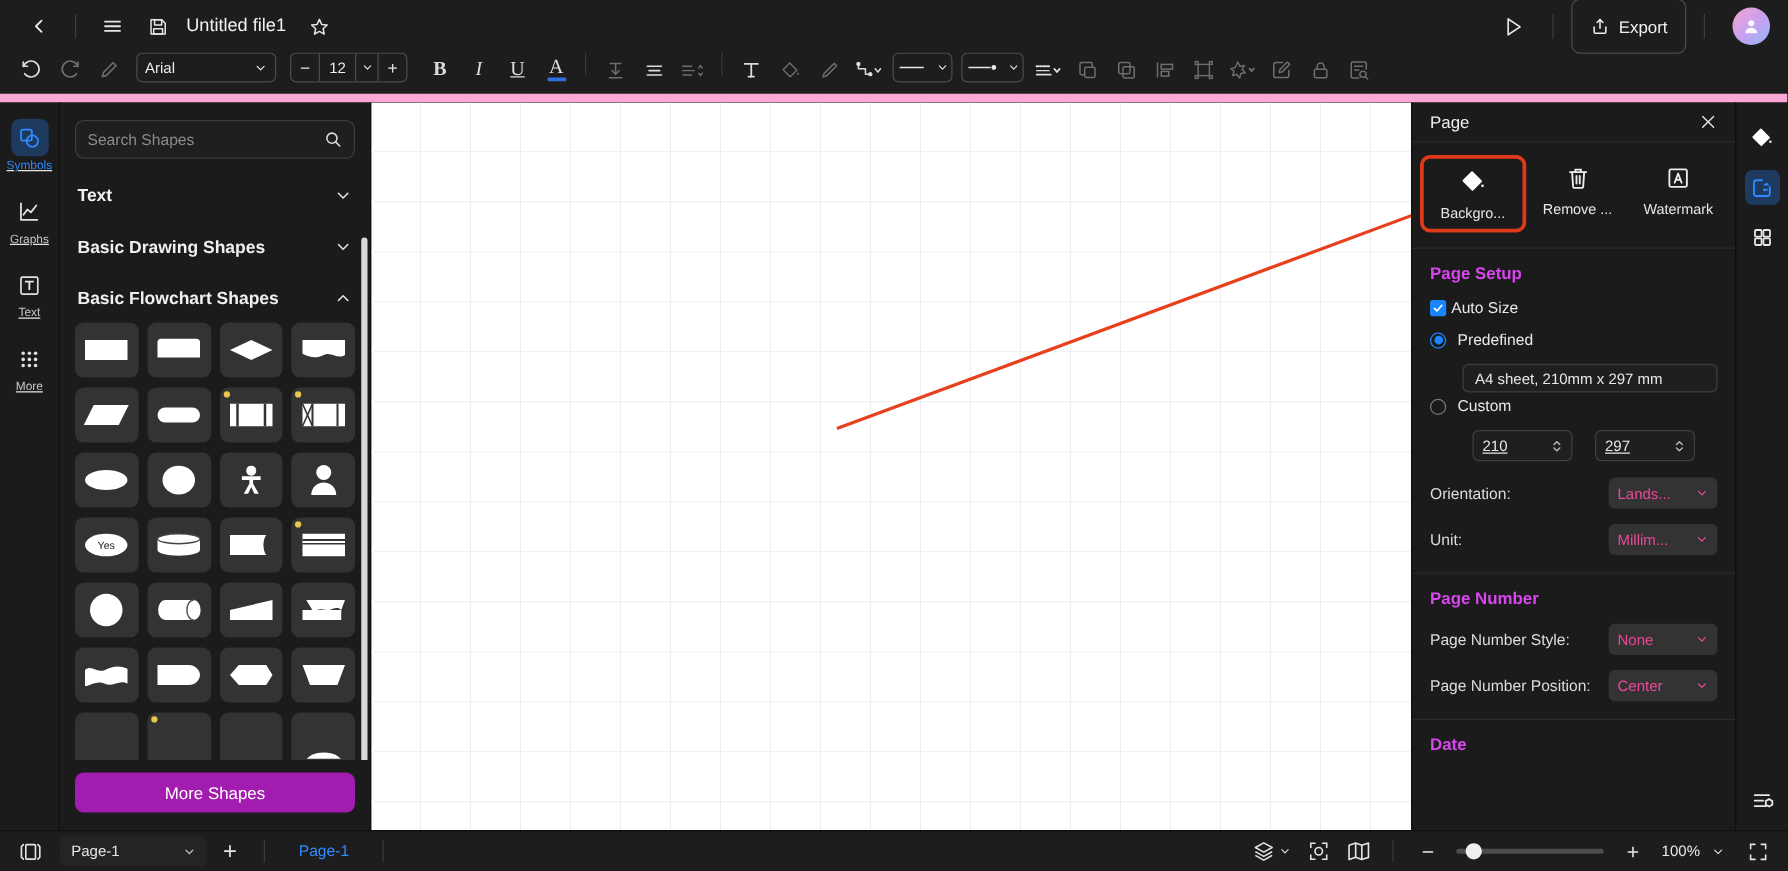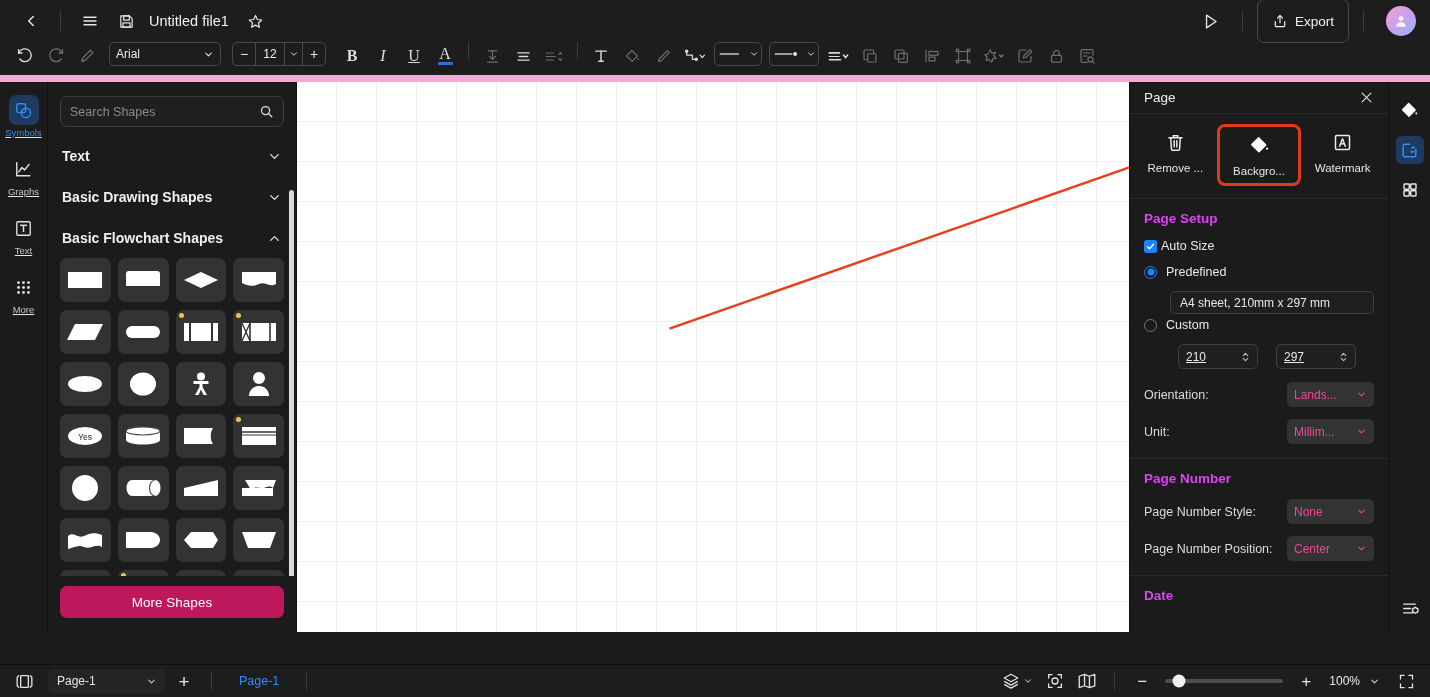--- a/index.html
+++ b/index.html
@@ -128,21 +128,21 @@
     display: flex; align-items: center; justify-content: center; cursor: pointer;
     overflow: hidden;
   }
   .dot { position: absolute; top: 3px; left: 3px; width: 5px; height: 5px; border-radius: 50%; background: #e8c84a; }
   .panel-scrollbar {
     position: absolute; right: 2px; top: 55px; width: 5px; height: 430px;
     background: #d8d8d8; border-radius: 3px;
   }
   .more-shapes-wrap { padding: 10px 12px 14px; }
   .more-shapes {
-    width: 100%; height: 32px; background: #be185d; border: none; border-radius: 7px;
+    width: 100%; height: 32px; background: #a21caf; border: none; border-radius: 7px;
     color: #fff; font-size: 13.5px; cursor: pointer; font-family: "Liberation Sans", sans-serif;
   }
 
   
   .canvas-area { flex: 1; position: relative; background: #1b1b1b; overflow: hidden; min-width: 0; }
   .canvas-sheet {
     position: absolute; left: 0; top: 0; right: 0; bottom: 0;
     background-color: #ffffff;
     background-image:
       linear-gradient(to right, #eeeeee 1px, transparent 1px),
@@ -219,21 +219,21 @@
   .fr-ico {
     width: 28px; height: 28px; display: flex; align-items: center; justify-content: center;
     border-radius: 6px; cursor: pointer; color: #e8e8e8;
   }
   .fr-ico.active { background: #1e3a5f; color: #2f8bff; }
   .fr-bottom { position: absolute; bottom: 10px; left: 7px; }
 
   
   .statusbar {
     height: 33px; background: #1d1d1d; display: flex; align-items: center;
-    padding: 0 10px; flex: 0 0 33px; border-top: 1px solid #101010; gap: 4px; margin-top: 32px;
+    padding: 0 10px; flex: 0 0 33px; border-top: 1px solid #101010; gap: 4px;
   }
   .sb-ico {
     width: 28px; height: 24px; display: flex; align-items: center; justify-content: center;
     border-radius: 4px; cursor: pointer; color: #e4e4e4;
   }
   .page-select {
     width: 118px; height: 24px; border-radius: 5px; background: #242424; display: flex;
     align-items: center; justify-content: space-between; padding: 0 9px; font-size: 12px;
     color: #e6e6e6; cursor: pointer; margin-left: 6px;
   }
@@ -774,40 +774,40 @@
         <span class="rp-title">Page</span>
         <span style="cursor:pointer;color:#e4e4e4;">
           <svg width="15" height="15" viewBox="0 0 24 24" fill="none" stroke="currentColor" stroke-width="1.8" stroke-linecap="round">
               <line x1="5" y1="5" x2="19" y2="19"></line>
               <line x1="19" y1="5" x2="5" y2="19"></line>
             </svg>
         </span>
       </div>
 
       <div class="rp-actions">
+        <div class="rp-act hl">
+          <span>
+            <svg width="21" height="21" viewBox="0 0 24 24" fill="none" stroke="currentColor" stroke-width="1.7" stroke-linejoin="round">
+                <path d="M11 3.2 19.2 11.4 11.4 19.2 3.2 11z" fill="#fff" stroke="#fff"></path>
+                <circle cx="20.6" cy="15.6" r="1.3" fill="currentColor" stroke="none"></circle>
+              </svg>
+          </span>
+          <span class="rp-act-lbl">Backgro...</span>
+        </div>
         <div class="rp-act">
           <span>
             <svg width="21" height="21" viewBox="0 0 24 24" fill="none" stroke="currentColor" stroke-width="1.7" stroke-linecap="round">
                 <path d="M4.5 6.5h15"></path>
                 <path d="M9.5 6.5V4.2h5v2.3"></path>
                 <path d="M6.5 6.5 7.4 20a1 1 0 0 0 1 .9h7.2a1 1 0 0 0 1-.9l.9-13.5"></path>
                 <line x1="10.5" y1="10" x2="10.5" y2="17"></line>
                 <line x1="13.5" y1="10" x2="13.5" y2="17"></line>
               </svg>
           </span>
           <span class="rp-act-lbl">Remove ...</span>
-        </div>
-        <div class="rp-act hl">
-          <span>
-            <svg width="21" height="21" viewBox="0 0 24 24" fill="none" stroke="currentColor" stroke-width="1.7" stroke-linejoin="round">
-                <path d="M11 3.2 19.2 11.4 11.4 19.2 3.2 11z" fill="#fff" stroke="#fff"></path>
-                <circle cx="20.6" cy="15.6" r="1.3" fill="currentColor" stroke="none"></circle>
-              </svg>
-          </span>
-          <span class="rp-act-lbl">Backgro...</span>
         </div>
         <div class="rp-act">
           <span>
             <svg width="21" height="21" viewBox="0 0 24 24" fill="none" stroke="currentColor" stroke-width="1.7">
                 <rect x="4" y="4" width="16" height="16" rx="1.4"></rect>
                 <path d="M8.8 16.2 12 7.8l3.2 8.4" stroke-linecap="round" stroke-linejoin="round"></path>
                 <line x1="9.9" y1="13.5" x2="14.1" y2="13.5"></line>
               </svg>
           </span>
           <span class="rp-act-lbl">Watermark</span>

